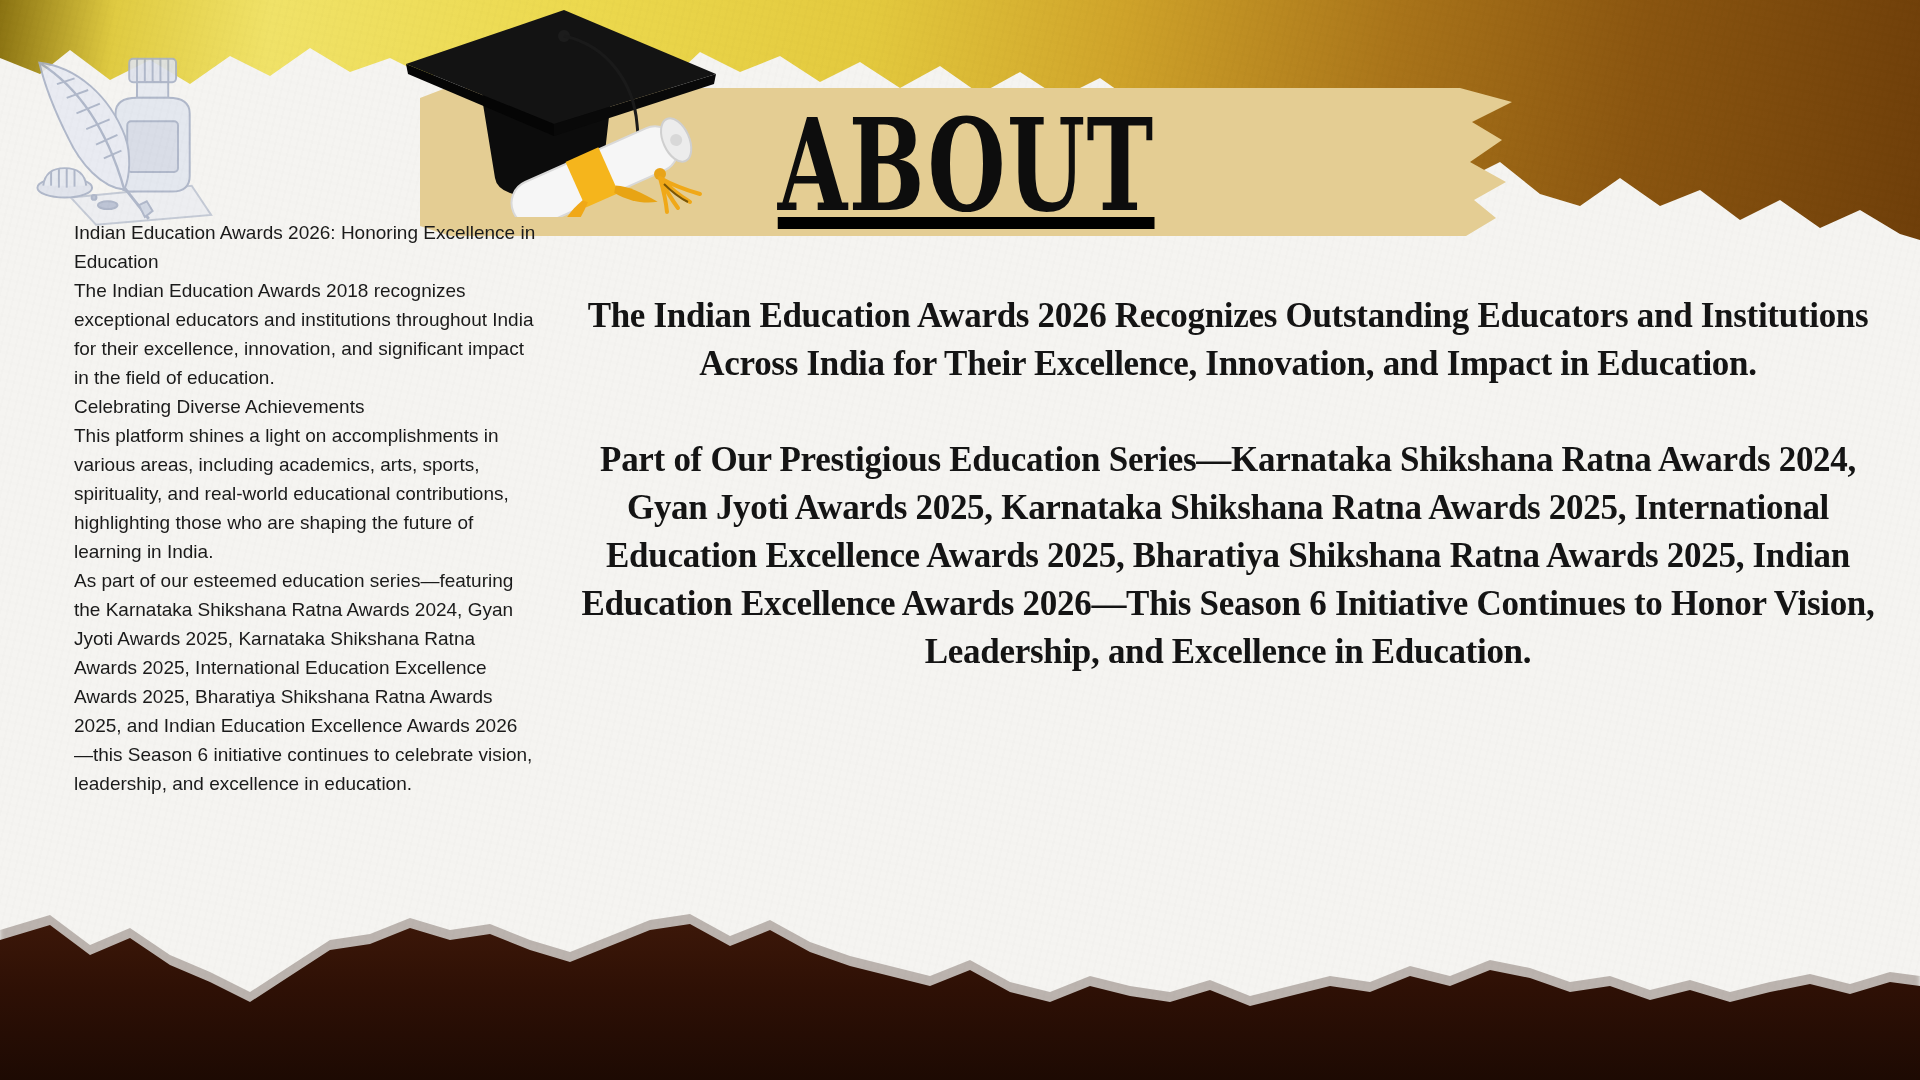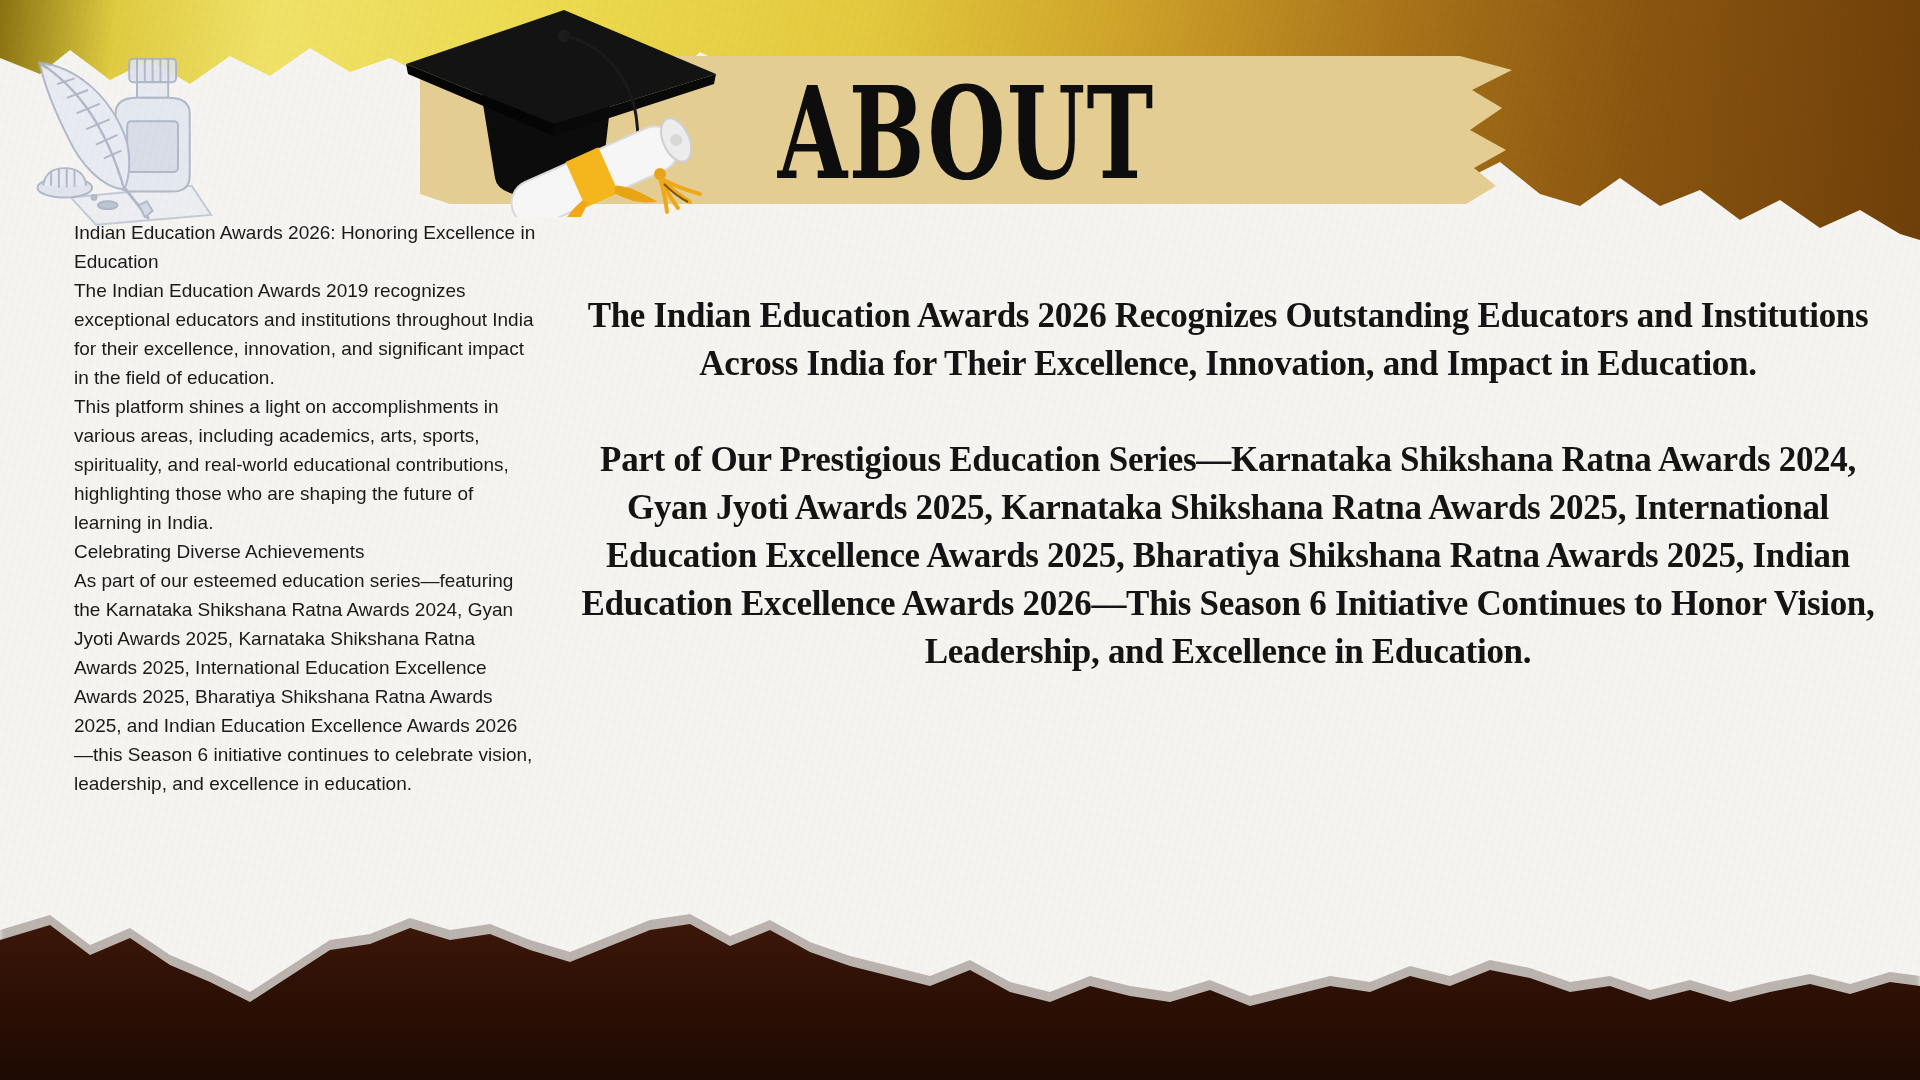--- a/index.html
+++ b/index.html
@@ -23,25 +23,25 @@
     clip-path:polygon(0px 58px,40px 74px,70px 50px,110px 80px,150px 60px,190px 84px,230px 56px,
       270px 76px,310px 48px,350px 72px,390px 58px,430px 78px,470px 52px,510px 74px,550px 62px,
       590px 86px,630px 58px,670px 80px,700px 52px,740px 72px,780px 56px,820px 82px,860px 62px,
       900px 88px,940px 66px,980px 94px,1020px 72px,1060px 98px,1100px 78px,1140px 106px,
       1180px 88px,1220px 114px,1260px 130px,1300px 112px,1340px 144px,1380px 170px,1420px 150px,
       1460px 182px,1500px 162px,1540px 194px,1580px 206px,1620px 178px,1660px 206px,1700px 190px,
       1740px 220px,1780px 200px,1820px 228px,1860px 210px,1900px 234px,1920px 240px,
       1920px 560px,0px 560px);}
 
   
-  .banner{position:absolute;left:420px;top:56px;width:1092px;height:148px;z-index:4;
+  .banner{position:absolute;left:420px;top:88px;width:1092px;height:148px;z-index:4;
     background:#e4cd93;
     clip-path:polygon(0px 10px,26px 0px,1040px 0px,1092px 14px,1052px 34px,1082px 52px,
       1050px 74px,1086px 94px,1054px 112px,1076px 130px,1046px 148px,30px 148px,0px 138px);
-    display:flex;align-items:center;justify-content:center;}
+    display:flex;align-items:center;justify-content:center;text-decoration:underline;}
   .banner-title{font-family:"DejaVu Serif",serif;font-weight:700;font-size:128px;
     color:#0d0d0d;transform:scaleX(.70);letter-spacing:2px;line-height:1;margin-top:6px;}
 
   
   .side-col{position:absolute;left:74px;top:218px;width:462px;z-index:5;
     font-size:19px;line-height:29px;color:#1a1a1a;}
   .side-col p{margin:0;}
 
   
   .main-col{position:absolute;left:560px;top:292px;width:1336px;z-index:5;text-align:center;
@@ -135,23 +135,23 @@
     <path d="M228,198 C238,212 250,220 264,224 C252,208 244,198 232,192 Z" fill="#e8a414"></path>
   </g>
 
   <circle cx="282" cy="172" r="6" fill="#e8a41a"></circle>
   <path d="M282,176 C288,188 294,198 300,206 M282,176 C292,186 302,194 312,200 M282,176 C296,184 308,188 322,192 M282,176 C286,190 288,200 289,210" stroke="#f0a818" stroke-width="4" fill="none" stroke-linecap="round"></path>
   <path d="M286,182 C294,190 302,196 310,200" stroke="#7a5607" stroke-width="2" fill="none"></path>
 </svg>
 
 <div class="side-col">
   <p>Indian Education Awards 2026: Honoring Excellence in Education</p>
-  <p>The Indian Education Awards 2019 recognizes exceptional educators and institutions throughout India for their excellence, innovation, and significant impact in the field of education.</p>
+  <p>The Indian Education Awards 2018 recognizes exceptional educators and institutions throughout India for their excellence, innovation, and significant impact in the field of education.</p>
+  <p>Celebrating Diverse Achievements</p>
   <p>This platform shines a light on accomplishments in various areas, including academics, arts, sports, spirituality, and real-world educational contributions, highlighting those who are shaping the future of learning in India.</p>
-  <p>Celebrating Diverse Achievements</p>
   <p>As part of our esteemed education series—featuring the Karnataka Shikshana Ratna Awards 2024, Gyan Jyoti Awards 2025, Karnataka Shikshana Ratna Awards 2025, International Education Excellence Awards 2025, Bharatiya Shikshana Ratna Awards 2025, and Indian Education Excellence Awards 2026—this Season 6 initiative continues to celebrate vision, leadership, and excellence in education.</p>
 </div>
 
 <div class="main-col">
   <p>The Indian Education Awards 2026 Recognizes Outstanding Educators and Institutions Across India for Their Excellence, Innovation, and Impact in Education.</p>
   <p>Part of Our Prestigious Education Series—Karnataka Shikshana Ratna Awards 2024, Gyan Jyoti Awards 2025, Karnataka Shikshana Ratna Awards 2025, International Education Excellence Awards 2025, Bharatiya Shikshana Ratna Awards 2025, Indian Education Excellence Awards 2026—This Season 6 Initiative Continues to Honor Vision, Leadership, and Excellence in Education.</p>
 </div>
 
 <div class="tear-shadow"></div>
 <div class="tear-bottom"></div>

